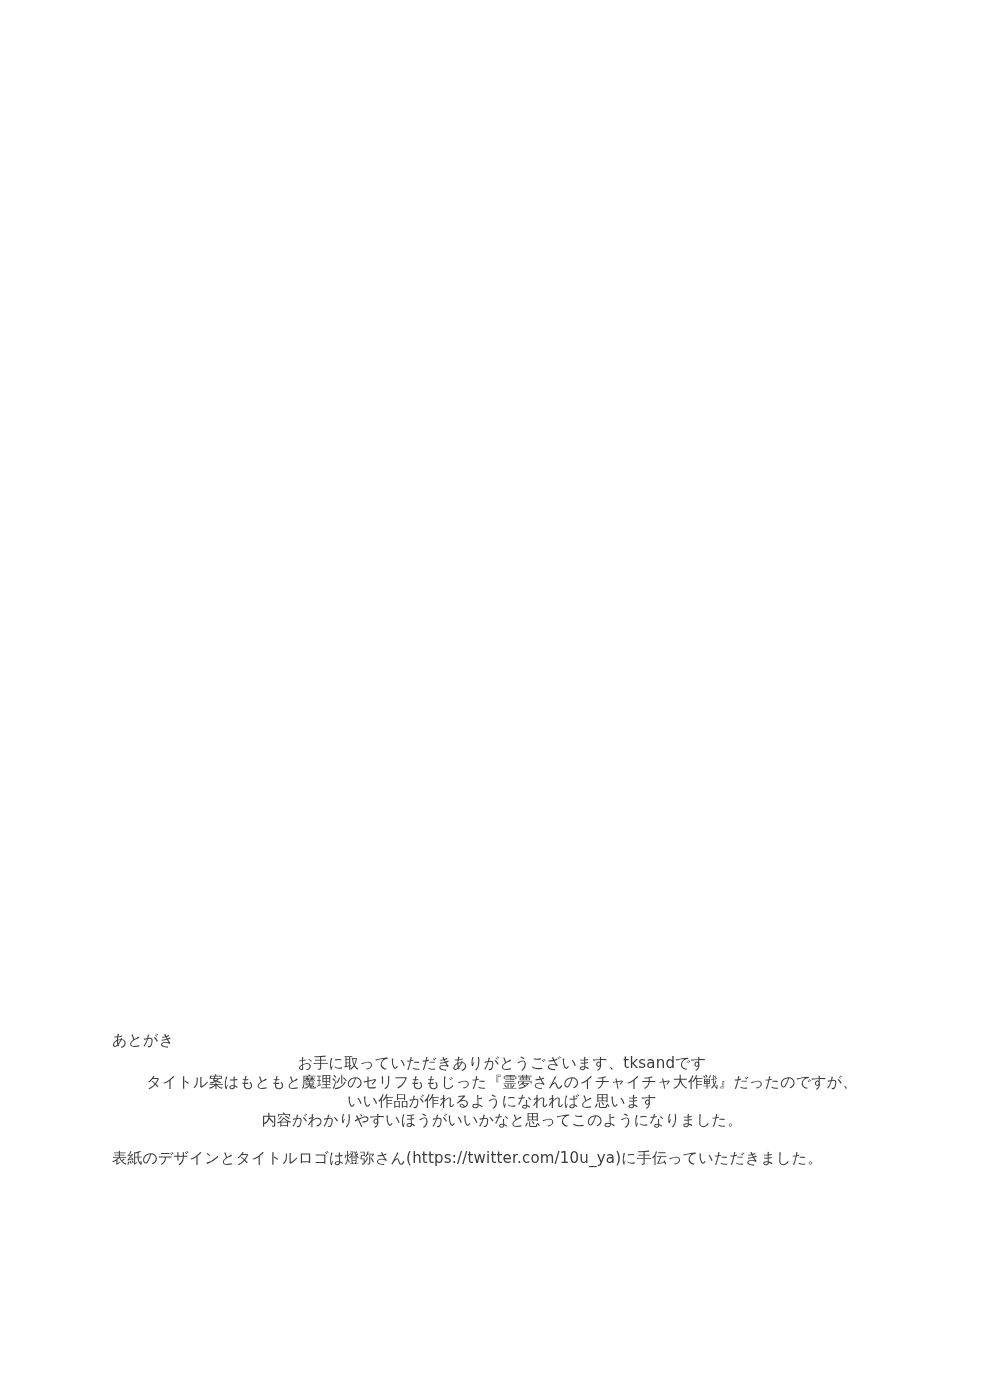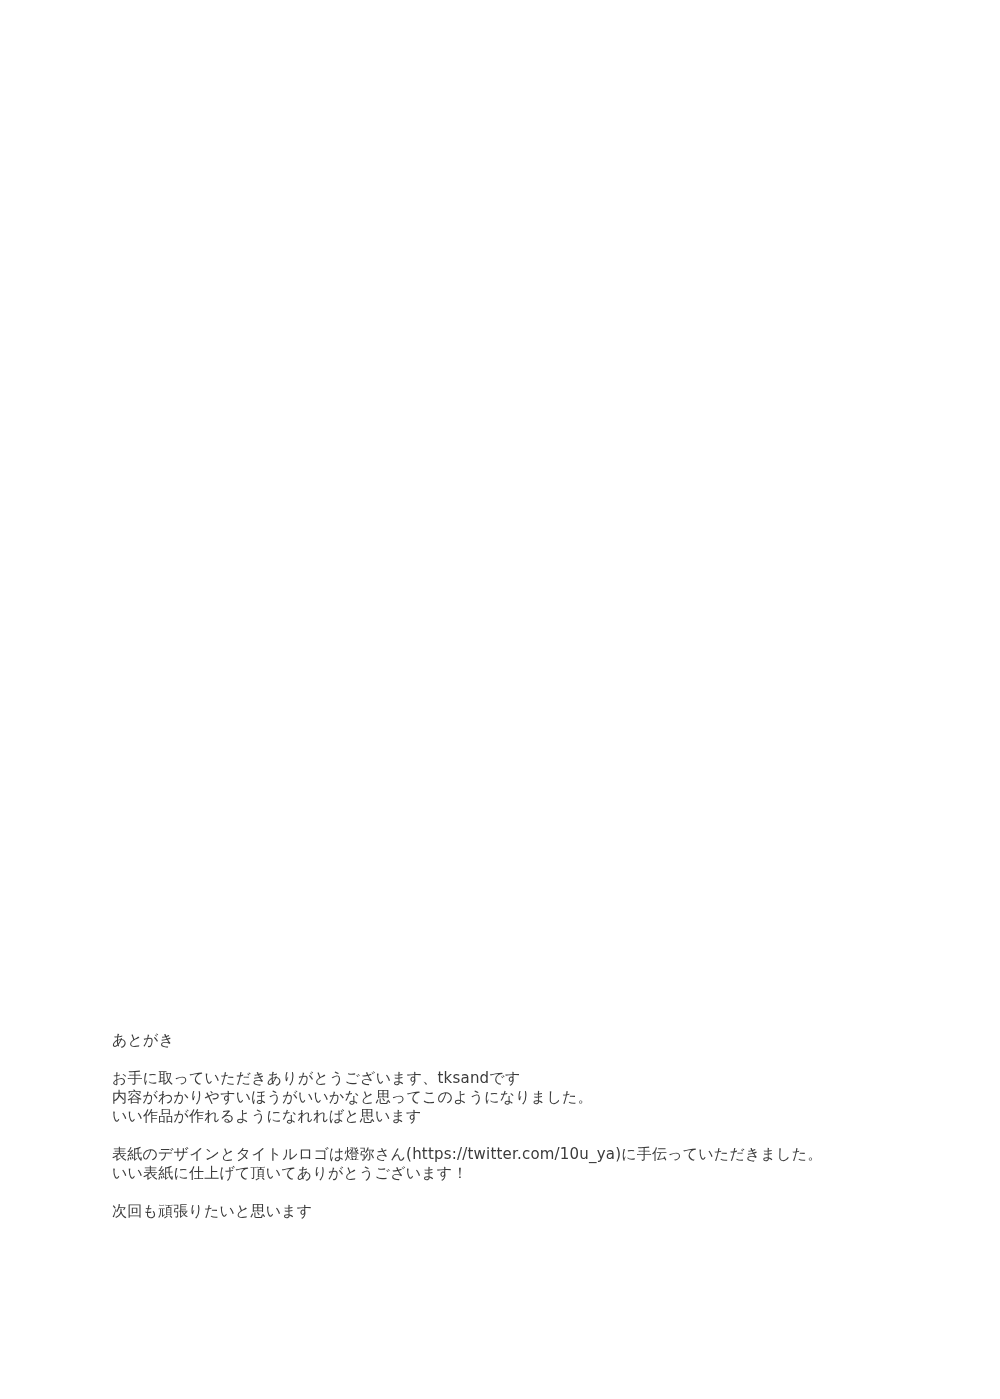--- a/index.html
+++ b/index.html
@@ -20,53 +20,53 @@
     position: absolute;
     left: 112px;
     top: 1031px;
     width: 780px;
     color: #3b3b3b;
     font-size: 15px;
     line-height: 19px;
     letter-spacing: 0.2px;
   }
   .afterword .heading {
-    margin: 0 0 19px 0;
+    margin: 0 0 4px 0;
     font-size: 15px;
     font-weight: normal;
     line-height: 19px;
   }
   .afterword .para {
     margin: 19px 0 0 0;
   }
   .afterword .para:first-of-type {
     margin-top: 0;
+    text-align: center;
   }
   .afterword .line {
     display: block;
     white-space: nowrap;
   }
 </style>
 </head>
 <body>
 
 <div class="page">
   <section class="afterword">
 
     <h1 class="heading">あとがき</h1>
 
     <div class="para">
       <span class="line">お手に取っていただきありがとうございます、tksandです</span>
+      <span class="line">タイトル案はもともと魔理沙のセリフももじった『霊夢さんのイチャイチャ大作戦』だったのですが、</span>
+      <span class="line">いい作品が作れるようになれればと思います</span>
       <span class="line">内容がわかりやすいほうがいいかなと思ってこのようになりました。</span>
-      <span class="line">いい作品が作れるようになれればと思います</span>
     </div>
 
     <div class="para">
       <span class="line">表紙のデザインとタイトルロゴは燈弥さん(https://twitter.com/10u_ya)に手伝っていただきました。</span>
-      <span class="line">いい表紙に仕上げて頂いてありがとうございます！</span>
     </div>
 
     <div class="para">
-      <span class="line">次回も頑張りたいと思います</span>
     </div>
 
   </section>
 </div>
 
 </body></html>

